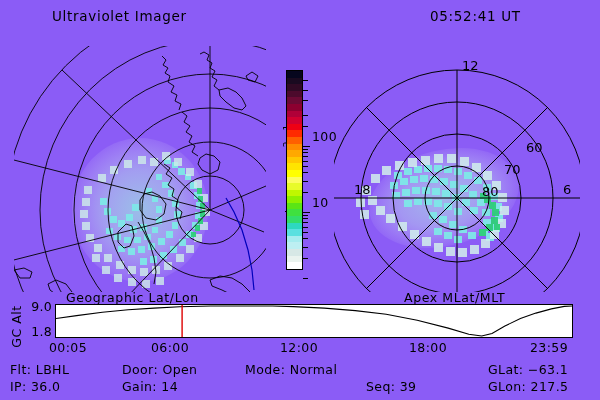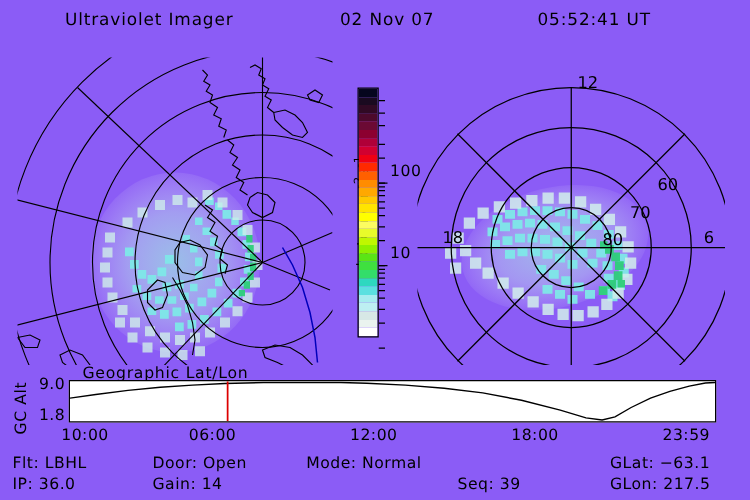--- a/index.html
+++ b/index.html
@@ -185,21 +185,20 @@
   .sc3 { left: 366px; }
   .sc4 { left: 488px; }
 </style>
 </head>
 <body>
 
 <div id="app">
 
   <div class="header">
     <span class="hdr-title">Ultraviolet Imager</span>
-    <span class="hdr-date">02 Nov 07</span>
     <span class="hdr-time">05:52:41 UT</span>
   </div>
 
   <div class="panel panel-left">
     <svg width="252" height="246" viewBox="0 0 252 246">
       <defs>
         <clipPath id="geoclip">
           <rect x="0" y="0" width="252" height="246"></rect>
         </clipPath>
         <radialGradient id="auroraGeoGlow" cx="0.5" cy="0.5" r="0.5">
@@ -556,35 +555,36 @@
       <text x="128" y="258" font-family="DejaVu Sans, sans-serif" font-size="13">0</text>
       <text x="20" y="148" font-family="DejaVu Sans, sans-serif" font-size="13">18</text>
       <text x="229" y="148" font-family="DejaVu Sans, sans-serif" font-size="13">6</text>
 
       <text x="192" y="106" font-family="DejaVu Sans, sans-serif" font-size="13">60</text>
       <text x="170" y="128" font-family="DejaVu Sans, sans-serif" font-size="13">70</text>
       <text x="148" y="150" font-family="DejaVu Sans, sans-serif" font-size="13">80</text>
     </svg>
   </div>
 
+  <span class="panel-caption cap-right">Apex MLat/MLT</span>
 
   <div class="strip-wrap">
     <div class="strip-ylabel">GC Alt</div>
     <div class="strip-ytick-box">
       <span class="strip-ytick" style="top:-1px">9.0</span>
       <span class="strip-ytick" style="top:24px">1.8</span>
     </div>
     <div class="strip-plot">
       <svg width="516" height="32" viewBox="0 0 516 32" preserveAspectRatio="none">
         <polyline id="orbit-curve" fill="none" stroke="#000000" stroke-width="1.1" points="0.0,13.5 20.6,10.6 46.4,7.3 72.2,4.8 98.0,3.1 123.8,1.8 154.8,1.0 185.8,1.0 216.7,1.0 237.4,1.6 268.3,3.1 299.3,5.6 330.2,9.3 361.2,15.2 392.2,23.1 412.8,29.3 425.7,31.0 436.0,28.5 448.9,21.0 464.4,13.5 479.9,8.1 495.4,3.9 508.3,1.4 516.0,1.0"></polyline>
         <line id="orbit-marker" y1="0" y2="32" stroke="#dd0000" stroke-width="1.4" x1="126.1" x2="126.1"></line>
       </svg>
     </div>
     <div class="time-axis">
-      <span style="left:68px">10:00</span>
+      <span style="left:68px">00:05</span>
       <span style="left:170px">06:00</span>
       <span style="left:299px">12:00</span>
       <span style="left:428px">18:00</span>
       <span style="left:549px">23:59</span>
     </div>
   </div>
 
   <div class="status">
     <div class="status-cell status-row1 sc0">
       <span>Flt:</span>

